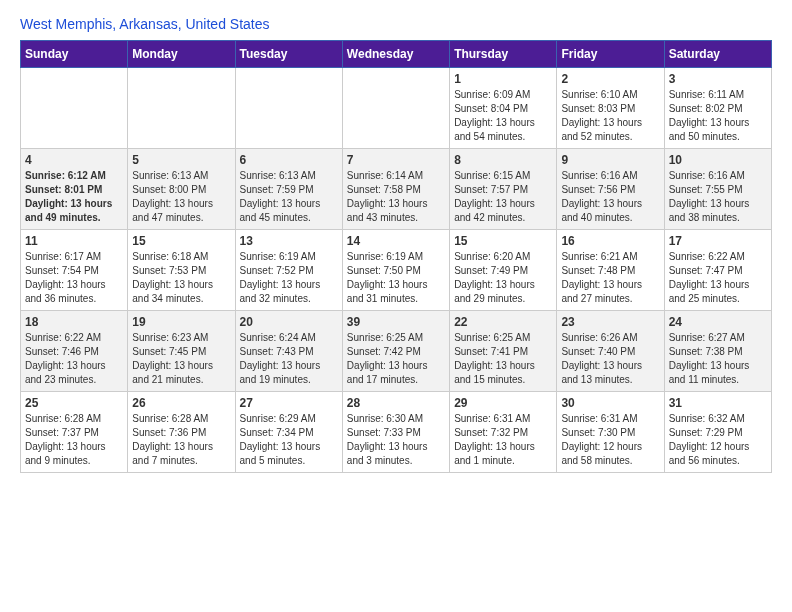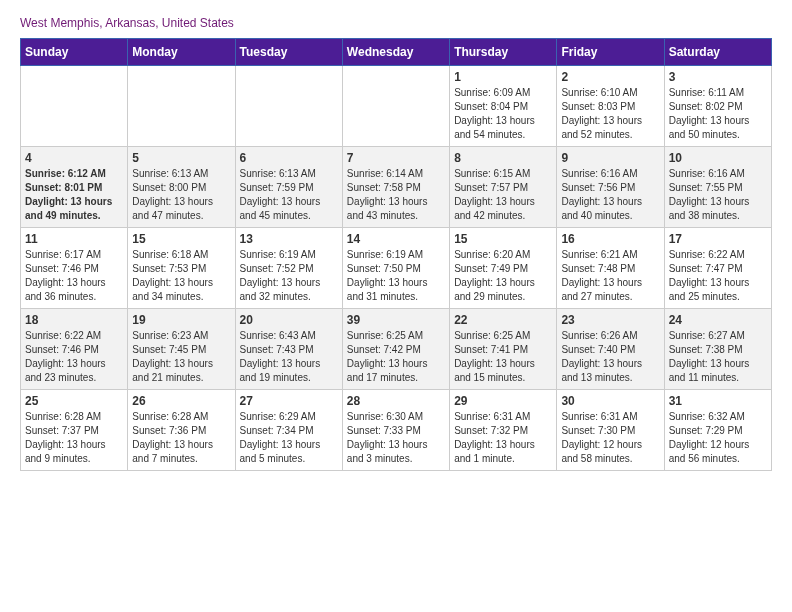--- a/index.html
+++ b/index.html
@@ -37,22 +37,22 @@
     .title-area {
       text-align: right;
     }
     .main-title {
       font-size: 36px;
       font-weight: bold;
       color: #333;
       line-height: 1.1;
     }
     .subtitle {
-      font-size: 12px;
-      color: #701a75;
+      font-size: 14px;
+      color: #1d4ed8;
       font-weight: normal;
       text-align: right;
     }
     table {
       width: 100%;
       border-collapse: collapse;
       font-size: 11px;
     }
     thead th {
       background-color: #4c1d95;
@@ -187,21 +187,21 @@
           <div class="day-info" style="white-space: pre-line;">Sunrise: 6:16 AM
 Sunset: 7:55 PM
 Daylight: 13 hours
 and 38 minutes.</div>
         </td>
       </tr>
       <tr>
         <td>
           <span class="day-number">11</span>
           <div class="day-info" style="white-space: pre-line;">Sunrise: 6:17 AM
-Sunset: 7:46 PM
+Sunset: 7:54 PM
 Daylight: 13 hours
 and 36 minutes.</div>
         </td>
         <td>
           <span class="day-number">15</span>
           <div class="day-info" style="white-space: pre-line;">Sunrise: 6:18 AM
 Sunset: 7:53 PM
 Daylight: 13 hours
 and 34 minutes.</div>
         </td>
@@ -251,21 +251,21 @@
         </td>
         <td>
           <span class="day-number">19</span>
           <div class="day-info" style="white-space: pre-line;">Sunrise: 6:23 AM
 Sunset: 7:45 PM
 Daylight: 13 hours
 and 21 minutes.</div>
         </td>
         <td>
           <span class="day-number">20</span>
-          <div class="day-info" style="white-space: pre-line;">Sunrise: 6:43 AM
+          <div class="day-info" style="white-space: pre-line;">Sunrise: 6:24 AM
 Sunset: 7:43 PM
 Daylight: 13 hours
 and 19 minutes.</div>
         </td>
         <td>
           <span class="day-number">39</span>
           <div class="day-info" style="white-space: pre-line;">Sunrise: 6:25 AM
 Sunset: 7:42 PM
 Daylight: 13 hours
 and 17 minutes.</div>

